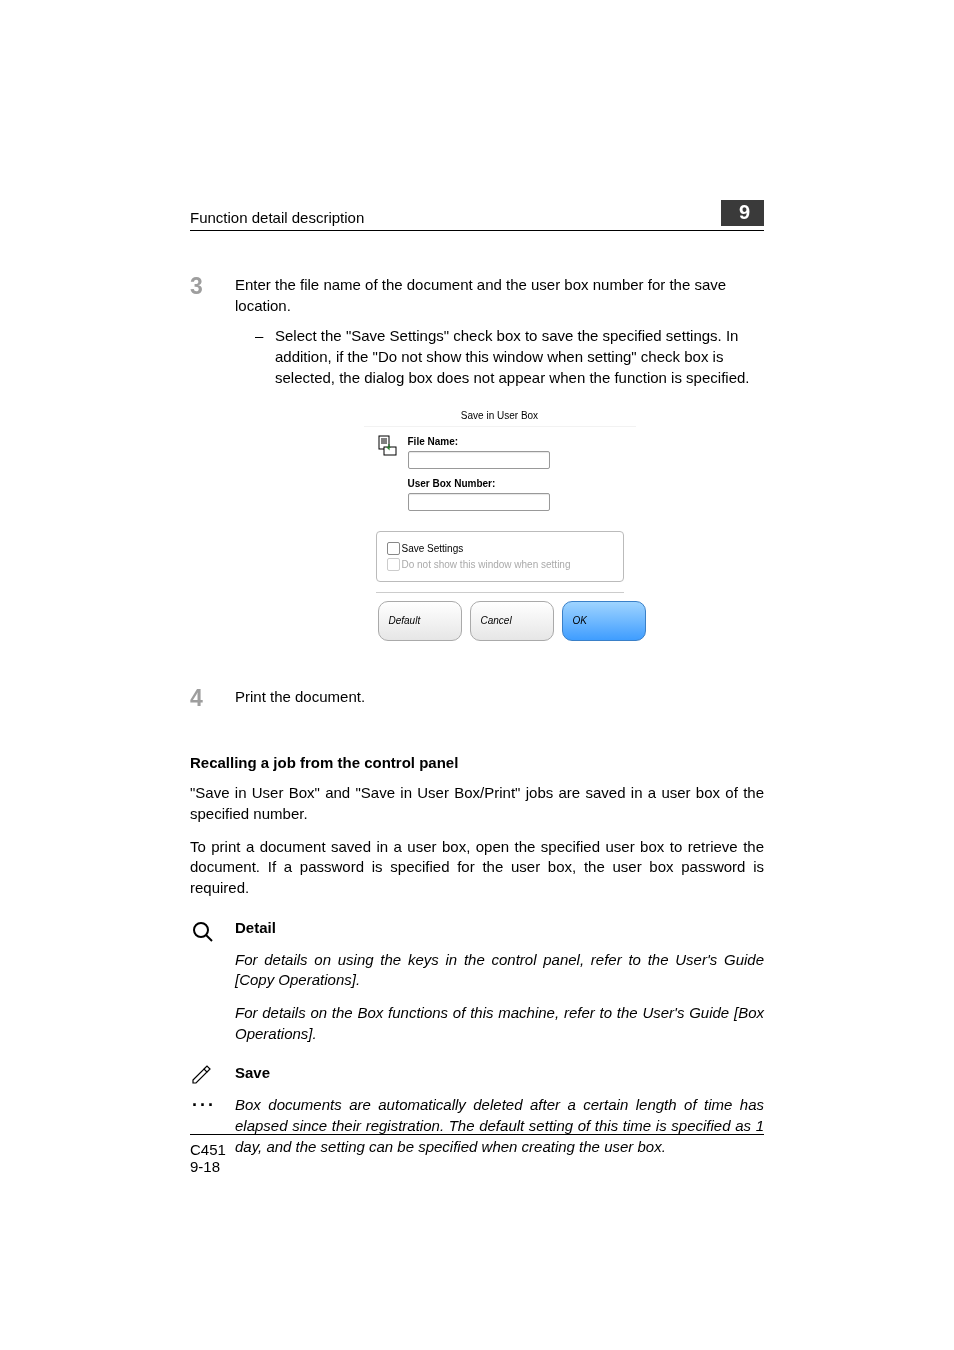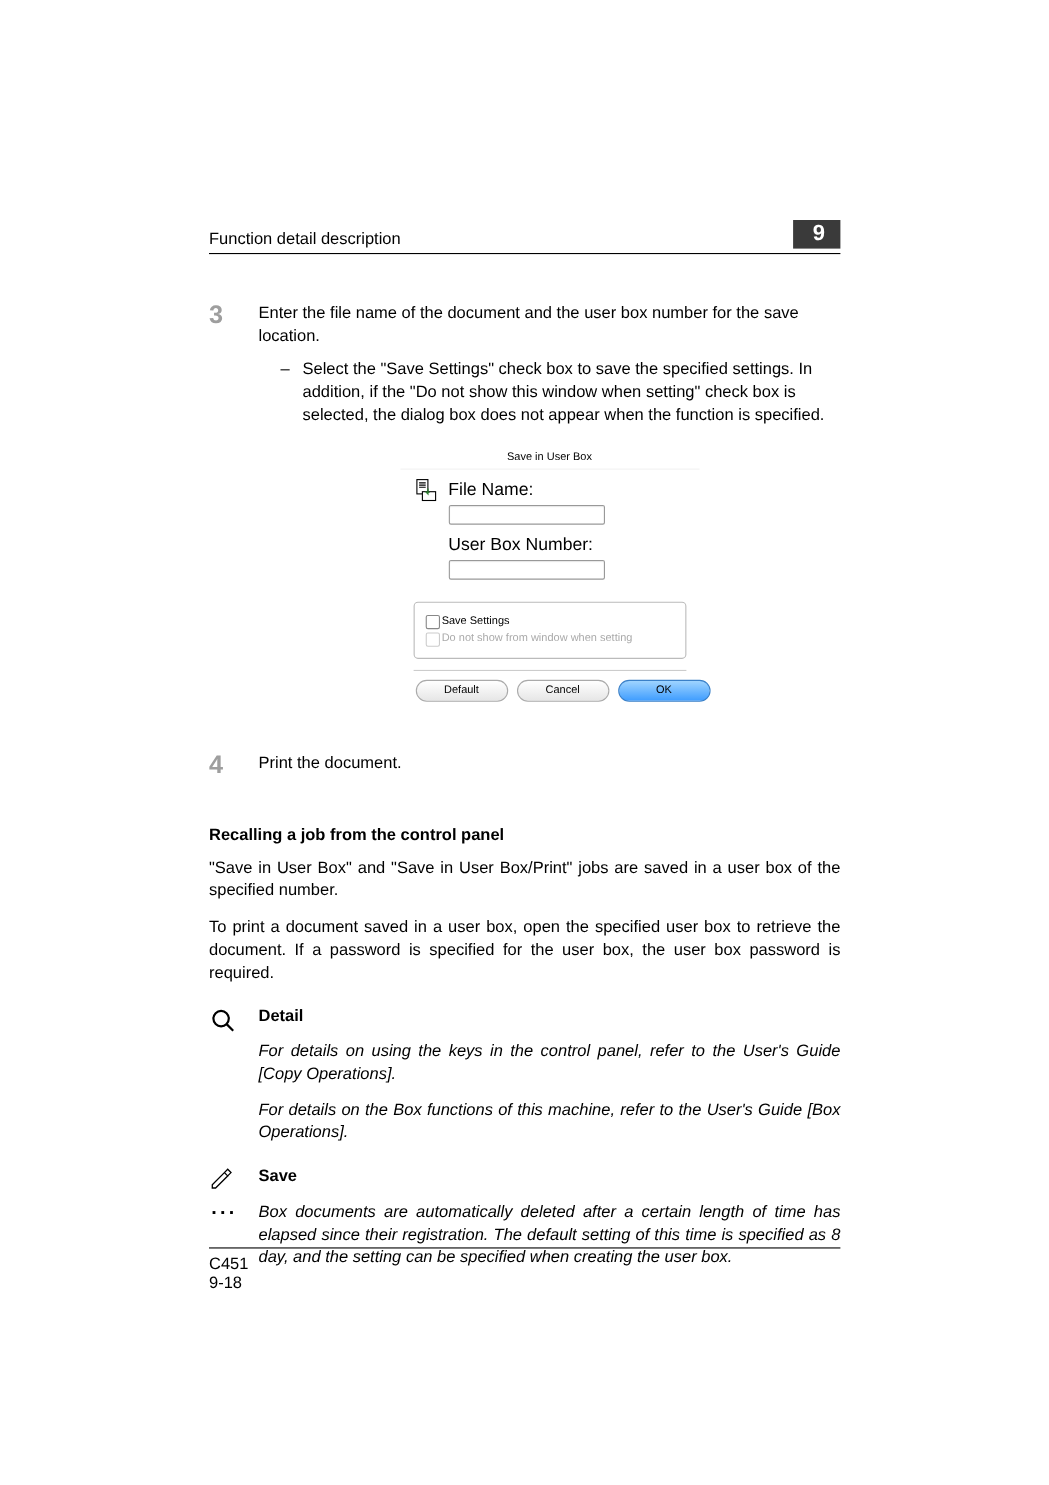--- a/index.html
+++ b/index.html
@@ -89,21 +89,21 @@
   .dlg-top {
     display: flex;
     gap: 10px;
   }
   .dlg-icon {
     flex: 0 0 22px;
     display: flex;
     align-items: flex-start;
   }
   .dlg-fields { flex: 1; }
-  .fld-label { font-size: 16px; margin-bottom: 2px; }
+  .fld-label { font-size: 10px; margin-bottom: 2px; font-weight: bold; }
   .fld-input {
     width: 140px;
     height: 16px;
     border: 1px solid #999;
     border-radius: 2px;
     background: #fff;
     display: block;
     margin-bottom: 8px;
     box-shadow: inset 0 1px 1px rgba(0,0,0,0.1);
   }
@@ -136,25 +136,25 @@
   .dlg-buttons {
     display: flex;
     justify-content: space-between;
     padding: 0 2px 6px 2px;
     gap: 8px;
   }
   .dlg-right-btns { display: flex; gap: 8px; }
   .mac-btn {
     min-width: 62px;
     font-size: 10px;
-    text-align: center;
-    padding: 2px 10px;
+    padding: 12px 10px;
     border: 1px solid #aaa;
     border-radius: 10px;
     background: linear-gradient(#ffffff, #e6e6e6);
+    font-style: italic;
   }
   .mac-btn.primary {
     background: linear-gradient(#9fd4ff, #3f9dff);
     border-color: #3a80c8;
     color: #000;
   }
   .sect-heading {
     font-weight: bold;
     font-size: 15px;
     margin-top: 44px;
@@ -228,21 +228,21 @@
                 <div class="fld-input"></div>
               </div>
             </div>
             <div class="dlg-group">
               <div class="chk-row">
                 <span class="chk"></span>
                 <span>Save Settings</span>
               </div>
               <div class="chk-row disabled">
                 <span class="chk disabled"></span>
-                <span>Do not show from window when setting</span>
+                <span>Do not show this window when setting</span>
               </div>
             </div>
             <div class="dlg-sep"></div>
             <div class="dlg-buttons">
               <div class="mac-btn">Default</div>
               <div class="dlg-right-btns">
                 <div class="mac-btn">Cancel</div>
                 <div class="mac-btn primary">OK</div>
               </div>
             </div>
@@ -279,21 +279,21 @@
   <div class="callout">
     <div class="callout-icon">
       <svg width="28" height="22" viewBox="0 0 28 22">
         <path d="M3 16 L14 5 L17 8 L6 19 L3 19 Z" fill="none" stroke="#000" stroke-width="1.2"></path>
         <path d="M14 5 L17 2 L20 5 L17 8" fill="none" stroke="#000" stroke-width="1.2"></path>
       </svg>
       <span class="dots">...</span>
     </div>
     <div class="callout-body">
       <div class="callout-title">Save</div>
-      <div class="callout-text">Box documents are automatically deleted after a certain length of time has elapsed since their registration. The default setting of this time is specified as 8 day, and the setting can be specified when creating the user box.</div>
+      <div class="callout-text">Box documents are automatically deleted after a certain length of time has elapsed since their registration. The default setting of this time is specified as 1 day, and the setting can be specified when creating the user box.</div>
     </div>
   </div>
 
   <div class="footer">
     <div class="footer-line">
       <span>C451</span>
       <span>9-18</span>
     </div>
   </div>
 

